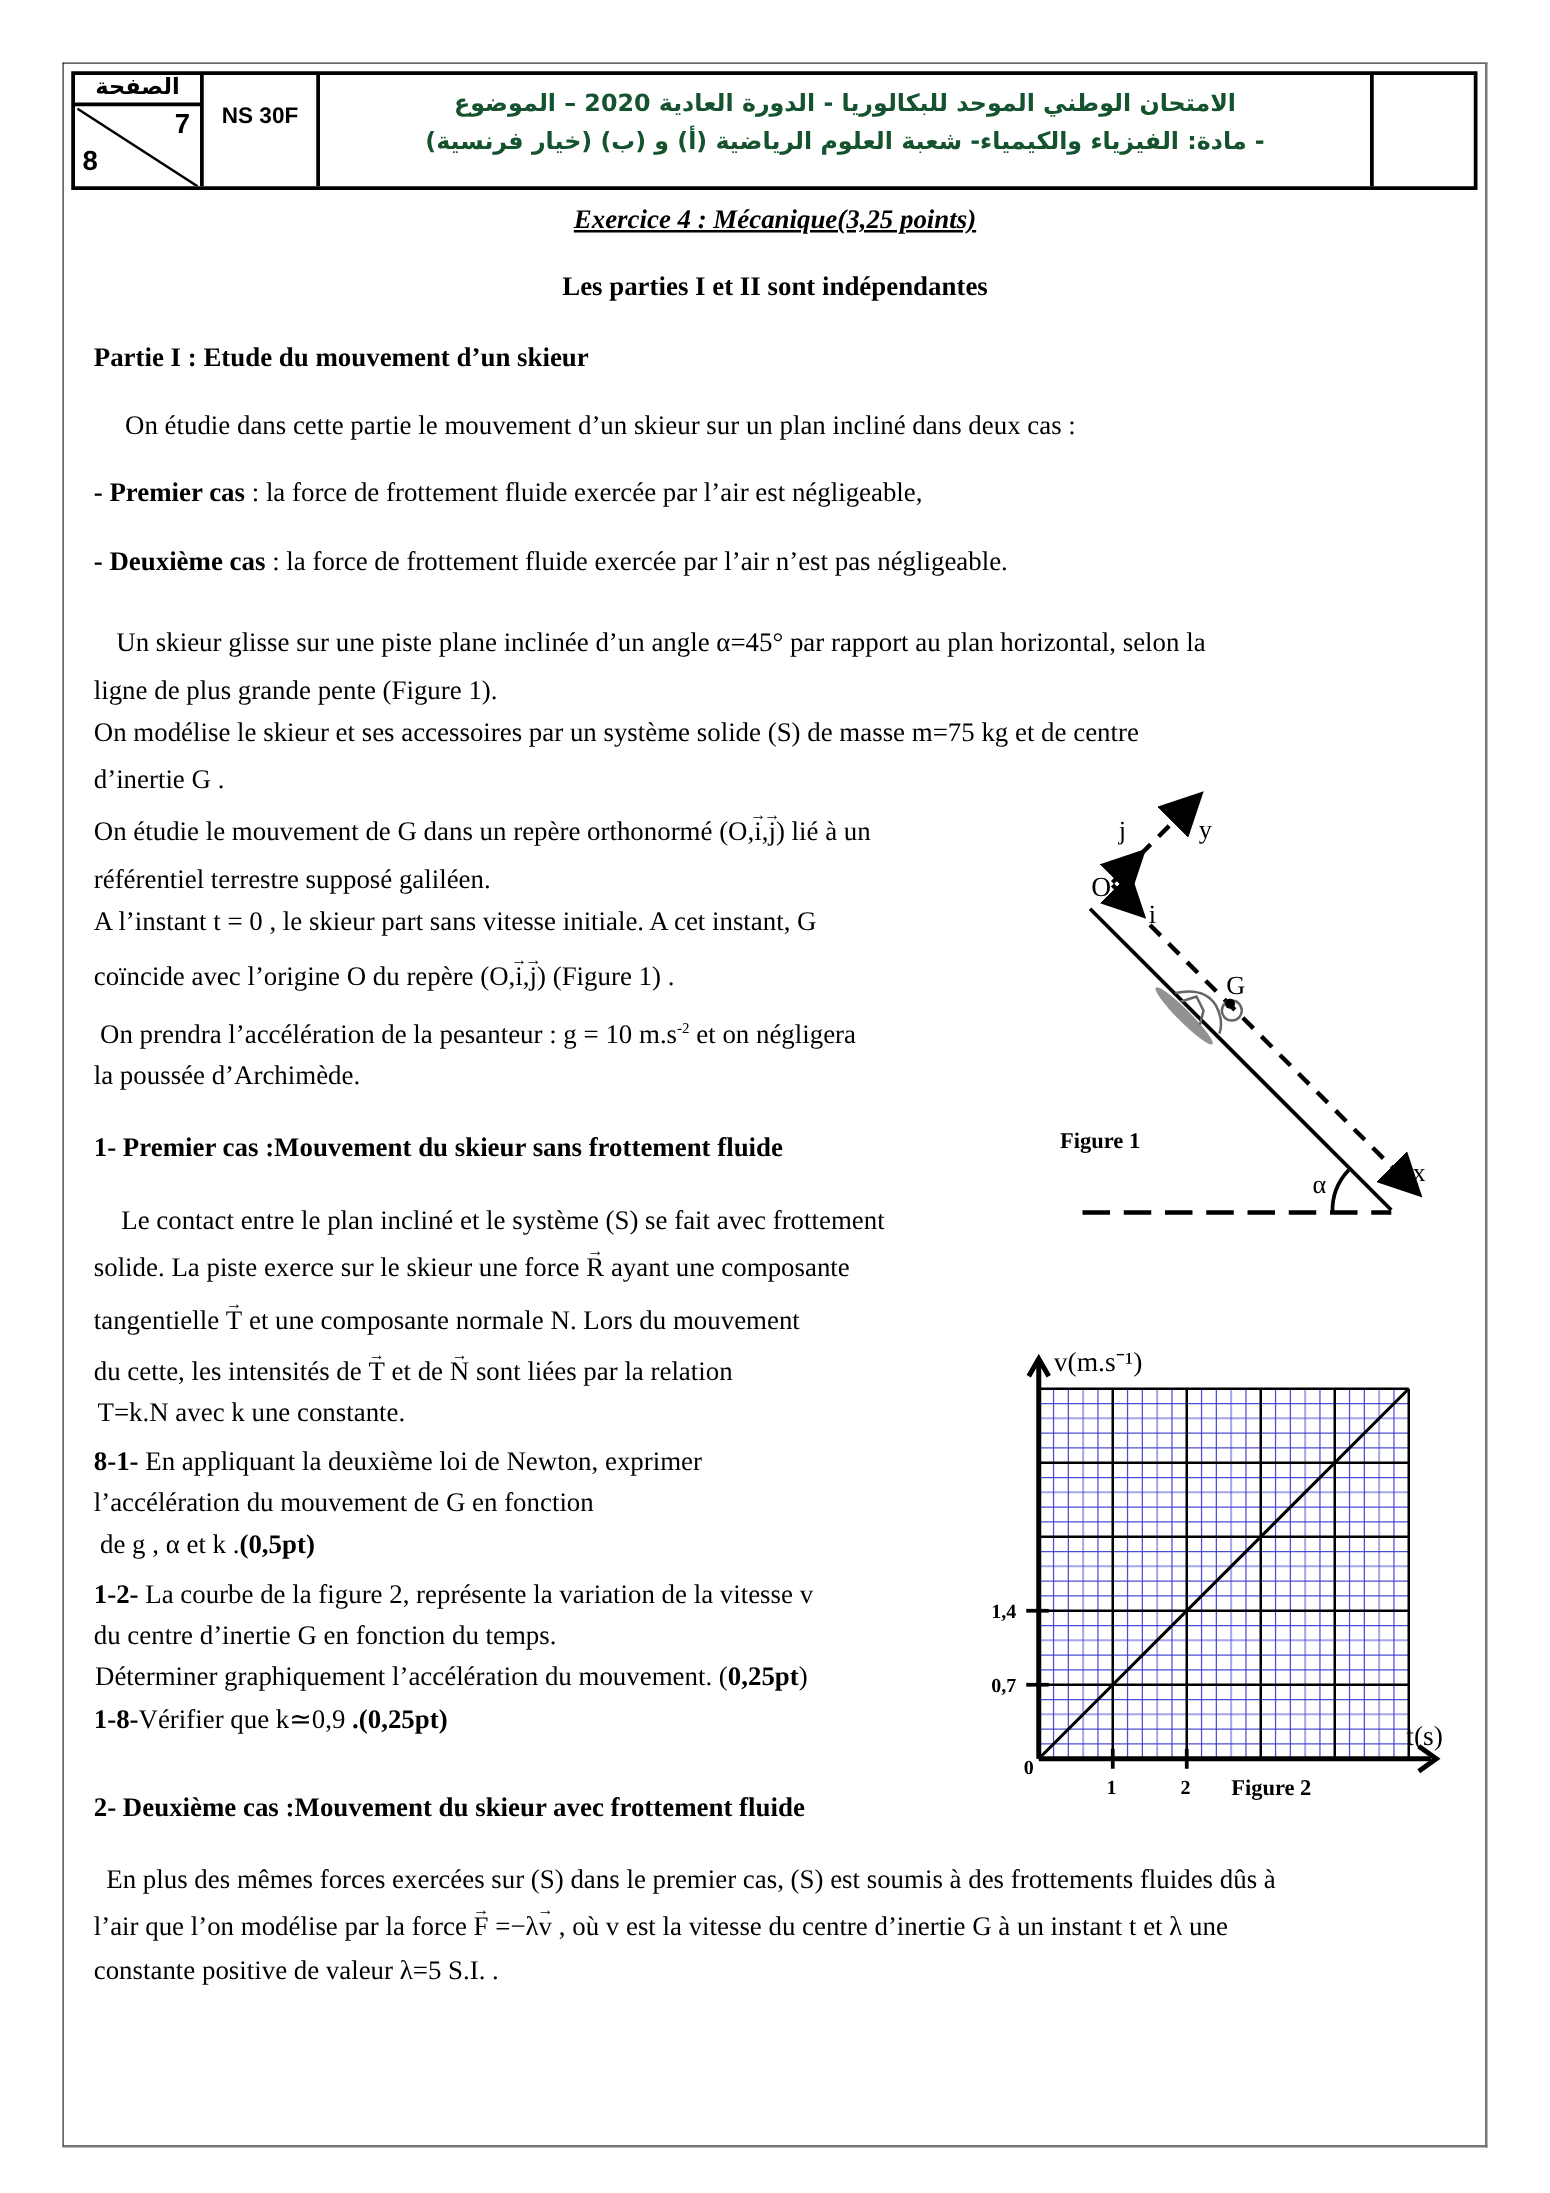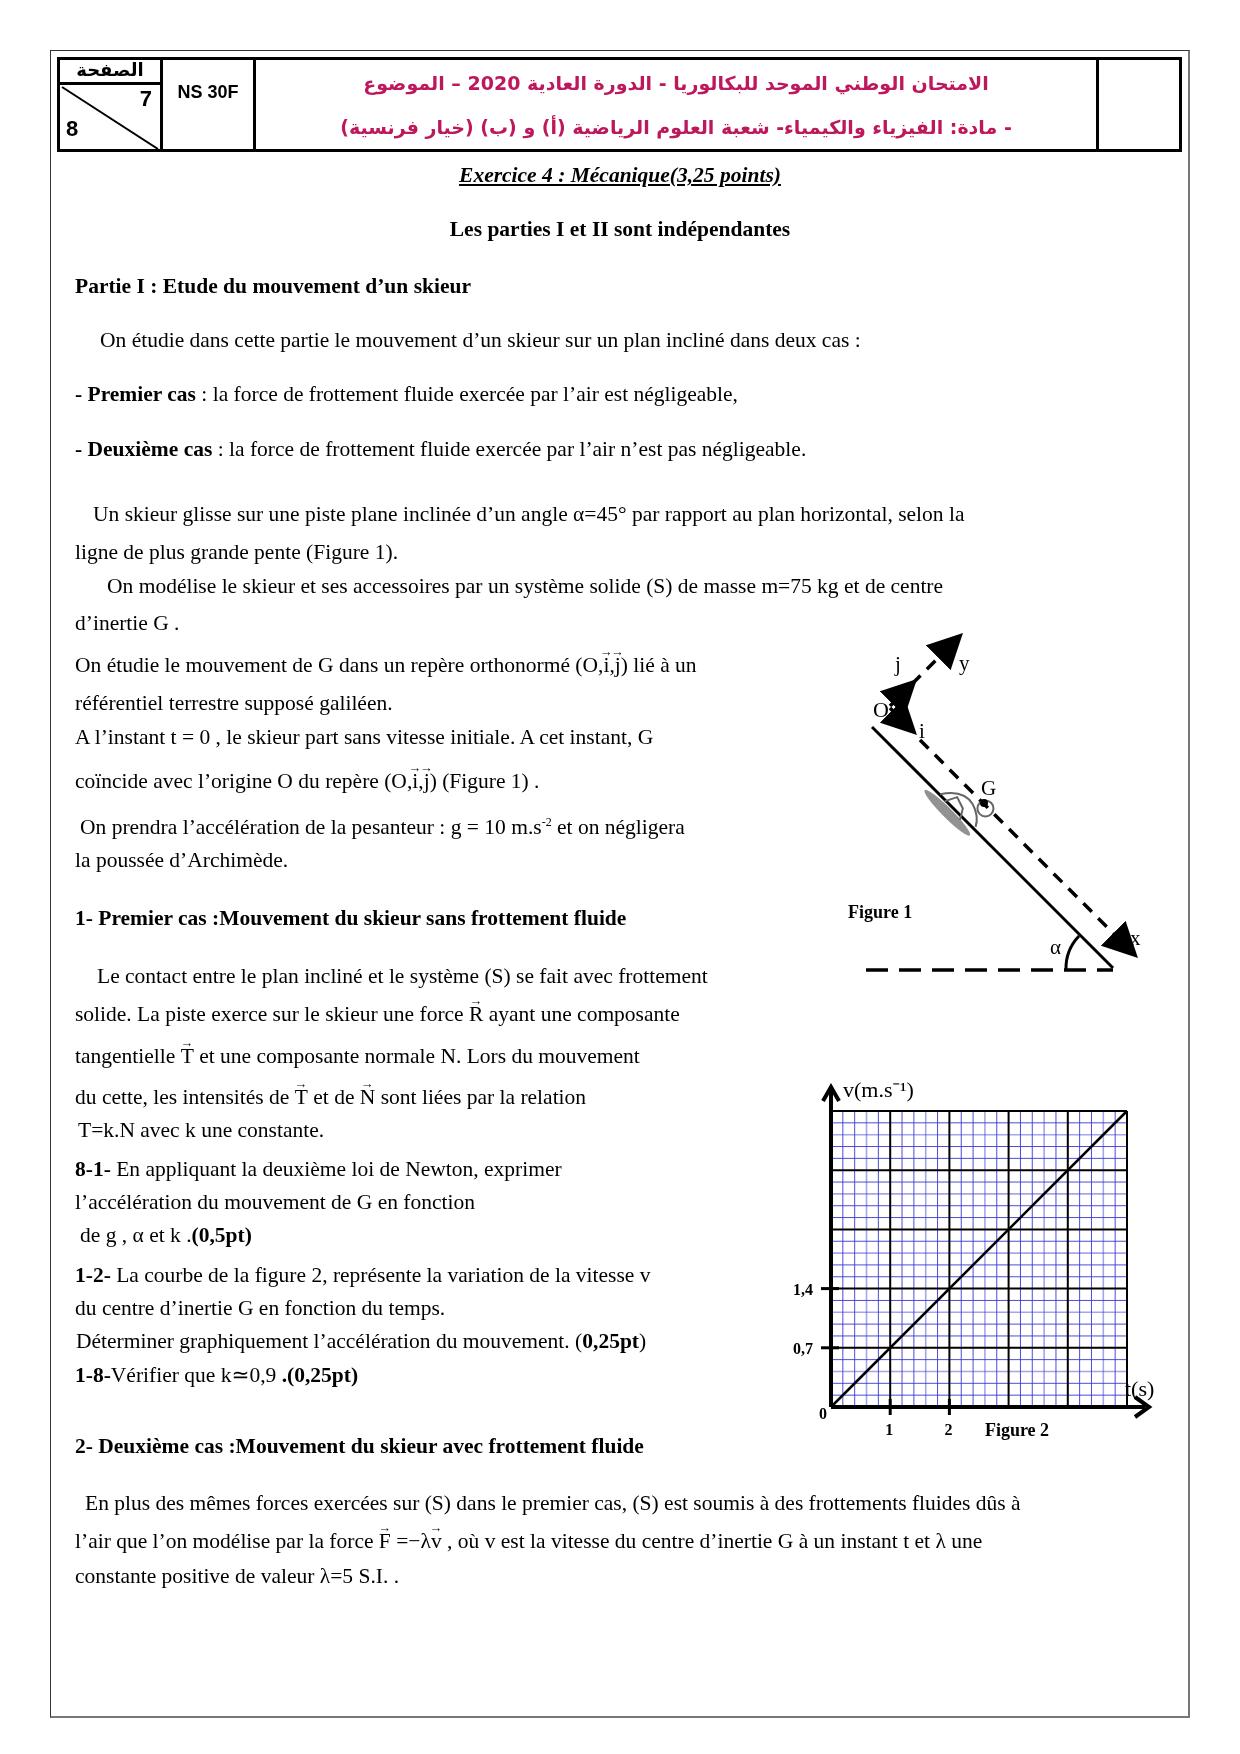--- a/index.html
+++ b/index.html
@@ -8,21 +8,21 @@
   .frame { position:absolute; left:50px; top:50px; width:1140px; height:1668px;
            border:1px solid #333; border-right:2px solid #777; border-bottom:2px solid #777; box-sizing:border-box; }
   .hdr { position:absolute; left:57px; top:57px; width:1125px; height:95px; border:3px solid #000; box-sizing:border-box; }
   .hdr .c { position:absolute; top:0; bottom:0; border-right:3px solid #000; }
   .pg-lbl { position:absolute; left:0; top:0; width:100px; height:22px; border-bottom:3px solid #000;
             font-family:"DejaVu Sans", sans-serif; font-weight:bold; font-size:18px; text-align:center; line-height:20px; direction:rtl; }
   .pg-7 { position:absolute; right:8px; top:26px; font-family:"Liberation Sans", sans-serif; font-weight:bold; font-size:22px; }
   .pg-8 { position:absolute; left:6px; top:56px; font-family:"Liberation Sans", sans-serif; font-weight:bold; font-size:22px; }
   .code { position:absolute; left:103px; width:90px; top:22px; text-align:center; font-family:"Liberation Sans", sans-serif; font-weight:bold; font-size:18px; }
   .ar { position:absolute; left:196px; width:840px; text-align:center; direction:rtl;
-        font-family:"DejaVu Sans", sans-serif; font-weight:bold; font-size:19px; color:#be185d; }
+        font-family:"DejaVu Sans", sans-serif; font-weight:bold; font-size:19px; color:#14532d; }
   .t { position:absolute; font-size:21.5px; white-space:nowrap; line-height:1; }
   .b { font-weight:bold; }
   .center { left:0; width:1240px; text-align:center; }
   .vec { position:relative; display:inline-block; }
   .vec::before { content:"\2192"; position:absolute; left:50%; transform:translateX(-50%); top:-0.72em; font-size:0.6em; }
   svg text { font-family:"Liberation Serif", serif; }
 </style>
 </head>
 <body>
 
@@ -34,34 +34,34 @@
     <svg style="position:absolute;left:0;top:25px;" width="100" height="64">
       <line x1="2" y1="2" x2="98" y2="64" stroke="#000" stroke-width="2"></line>
     </svg>
     <span class="pg-7">7</span>
     <span class="pg-8">8</span>
   </div>
   <div class="c" style="left:100px;width:93px;"></div>
   <div class="code">NS 30F</div>
   <div class="c" style="left:193px;width:843px;"></div>
   <div class="ar" style="top:12px;">الامتحان الوطني الموحد للبكالوريا - الدورة العادية 2020 – الموضوع</div>
-  <div class="ar" style="top:56px;">- مادة: الفيزياء والكيمياء- شعبة العلوم الرياضية (أ) و (ب) (خيار فرنسية)</div>
+  <div class="ar" style="top:42px;">- مادة: الفيزياء والكيمياء- شعبة العلوم الرياضية (أ) و (ب) (خيار فرنسية)</div>
 </div>
 
 <div class="t center b" style="top:165px;font-style:italic;text-decoration:underline;">Exercice 4 : Mécanique(3,25 points)</div>
 <div class="t center b" style="top:219px;">Les parties I et II sont indépendantes</div>
 <div class="t b" style="left:75px;top:276px;">Partie I : Etude du mouvement d’un skieur</div>
 
 <div class="t" style="left:100px;top:330px;">On étudie dans cette partie le mouvement d’un skieur sur un plan incliné dans deux cas :</div>
 <div class="t" style="left:75px;top:384px;"><b>- Premier cas</b><span> : la force de frottement fluide exercée par l’air est négligeable,</span></div>
 <div class="t" style="left:75px;top:439px;"><b>- Deuxième cas</b><span> : la force de frottement fluide exercée par  l’air n’est pas négligeable.</span></div>
 
 <div class="t" style="left:93px;top:504px;"><span>Un skieur glisse  sur  une piste plane inclinée d’un angle </span><span>α=45°</span><span> par rapport au plan horizontal, selon la</span></div>
 <div class="t" style="left:75px;top:542px;">ligne de plus grande pente (Figure 1).</div>
-<div class="t" style="left:75px;top:576px;margin-left:32px;"><span>On modélise le skieur et ses accessoires par un système solide (S) de masse </span><span>m=75 kg</span><span> et de centre</span></div>
+<div class="t" style="left:75px;top:576px;"><span>On modélise le skieur et ses accessoires par un système solide (S) de masse </span><span>m=75 kg</span><span> et de centre</span></div>
 <div class="t" style="left:75px;top:613px;">d’inertie  G .</div>
 
 <div class="t" style="left:75px;top:655px;"><span>On étudie le mouvement de  G dans un repère orthonormé (O,</span><span class="vec">i</span>,<span class="vec">j</span><span>) lié à un</span></div>
 <div class="t" style="left:75px;top:693px;">référentiel terrestre  supposé  galiléen.</div>
 <div class="t" style="left:75px;top:727px;">A l’instant t = 0 , le skieur part sans vitesse initiale. A cet instant, G</div>
 <div class="t" style="left:75px;top:771px;"><span>coïncide avec l’origine O du repère (O,</span><span class="vec">i</span>,<span class="vec">j</span><span>) (Figure 1) .</span></div>
 <div class="t" style="left:80px;top:816px;"><span>On prendra l’accélération de la  pesanteur : g = 10 m.s</span><sup style="font-size:12px;">-2</sup><span>  et on négligera</span></div>
 <div class="t" style="left:75px;top:850px;">la poussée d’Archimède.</div>
 
 <div class="t" style="left:75px;top:908px;"><b>1- Premier cas</b><b> :Mouvement du skieur sans frottement fluide</b></div>

